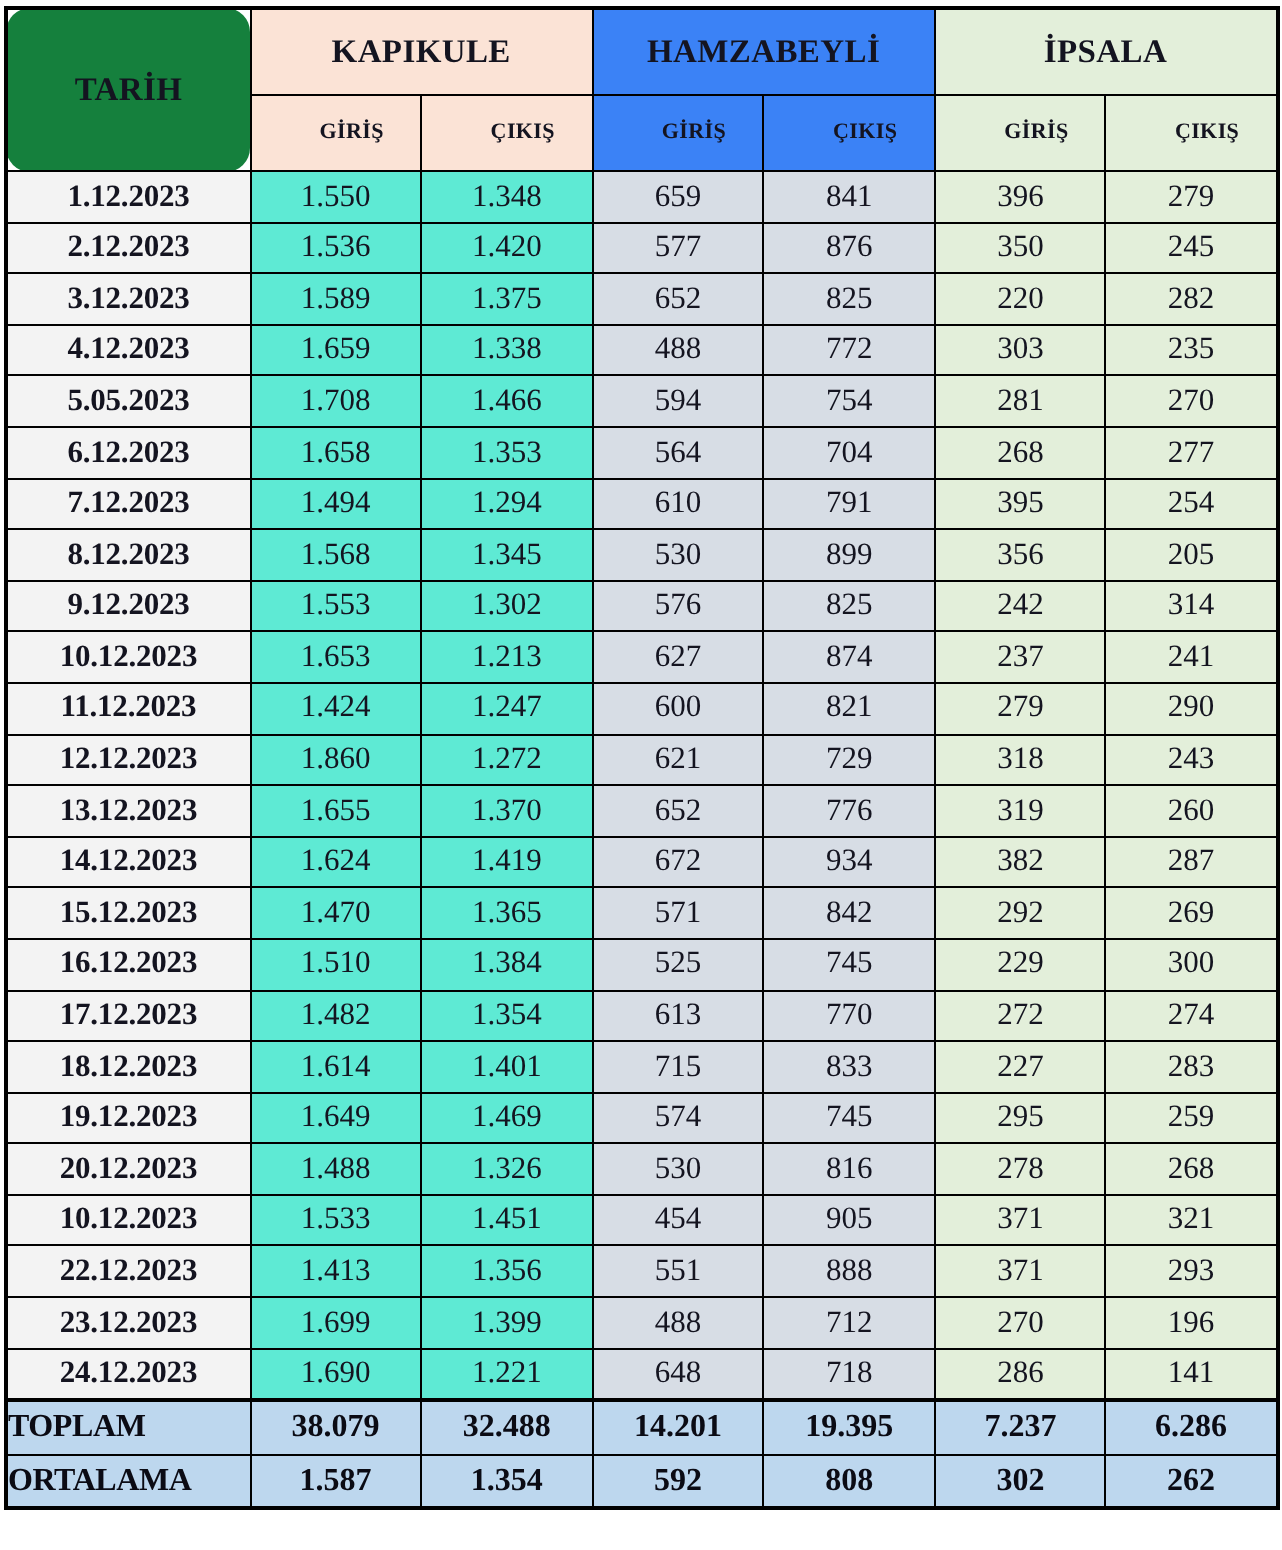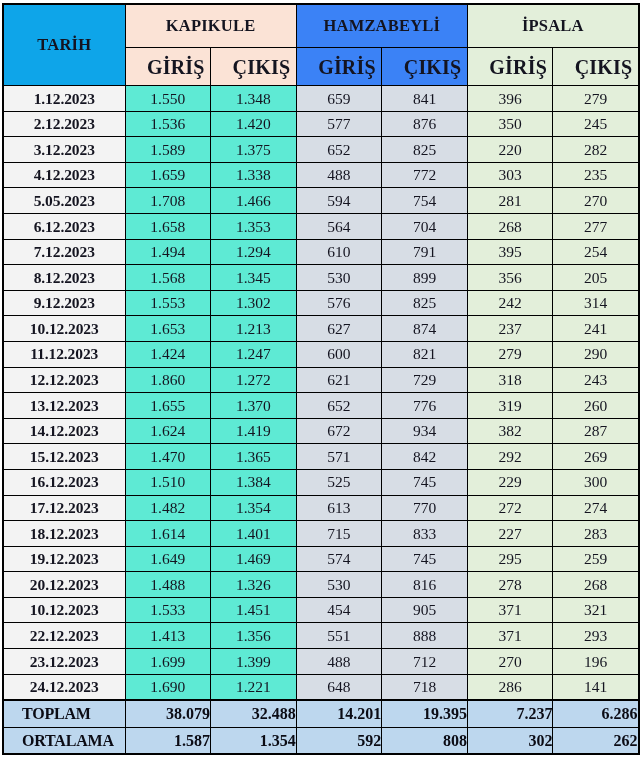--- a/index.html
+++ b/index.html
@@ -48,26 +48,27 @@
   col.c-val  { width: 85.6px; }
 
   
   tr.group-row th,
   tr.sub-row th {
     font-weight: bold;
     letter-spacing: 0.2px;
     margin-top: 16px;
   }
   tr.group-row th { height: 42px; font-size: 16.5px; }
-  tr.sub-row   th { height: 37px; font-size: 20px; padding-left: 16px; }
+  tr.sub-row   th { height: 37px; font-size: 11px; padding-left: 16px; }
 
   th.date-head {
-    background: #0ea5e9;
+    background: #15803d;
     font-size: 16px;
     letter-spacing: 0.4px;
+    border-radius: 12px;
   }
   .grp-kapikule   { background: #FBE3D6; }
   .grp-hamzabeyli { background: #3b82f6; }
   .grp-ipsala     { background: #E3EFDA; }
 
   
   tr.data-row td { height: 24.6px; }
 
   td.date-cell {
     background: #F3F3F3;
@@ -81,26 +82,25 @@
   td.hamzabeyli { background: #D7DDE5; }
   td.ipsala     { background: #E3EFDA; }
 
   
   tr.summary-row td {
     background: #BDD7EE;
     font-weight: bold;
     height: 25.5px;
     font-size: 16px;
     color: #0b0b14;
-    text-align: right;
   }
   tr.summary-row td.date-cell {
     background: #BDD7EE;
     text-align: left;
-    padding-left: 18px;
+    padding-left: 0;
     letter-spacing: -0.2px;
   }
   tr.toplam-row td { border-top: 2.2px solid #000000; }
   tr.ortalama-row td { border-bottom: 2.2px solid #000000; }
 </style>
 </head>
 <body>
 
 <div id="table-wrap">
   <table class="crossing-table">

